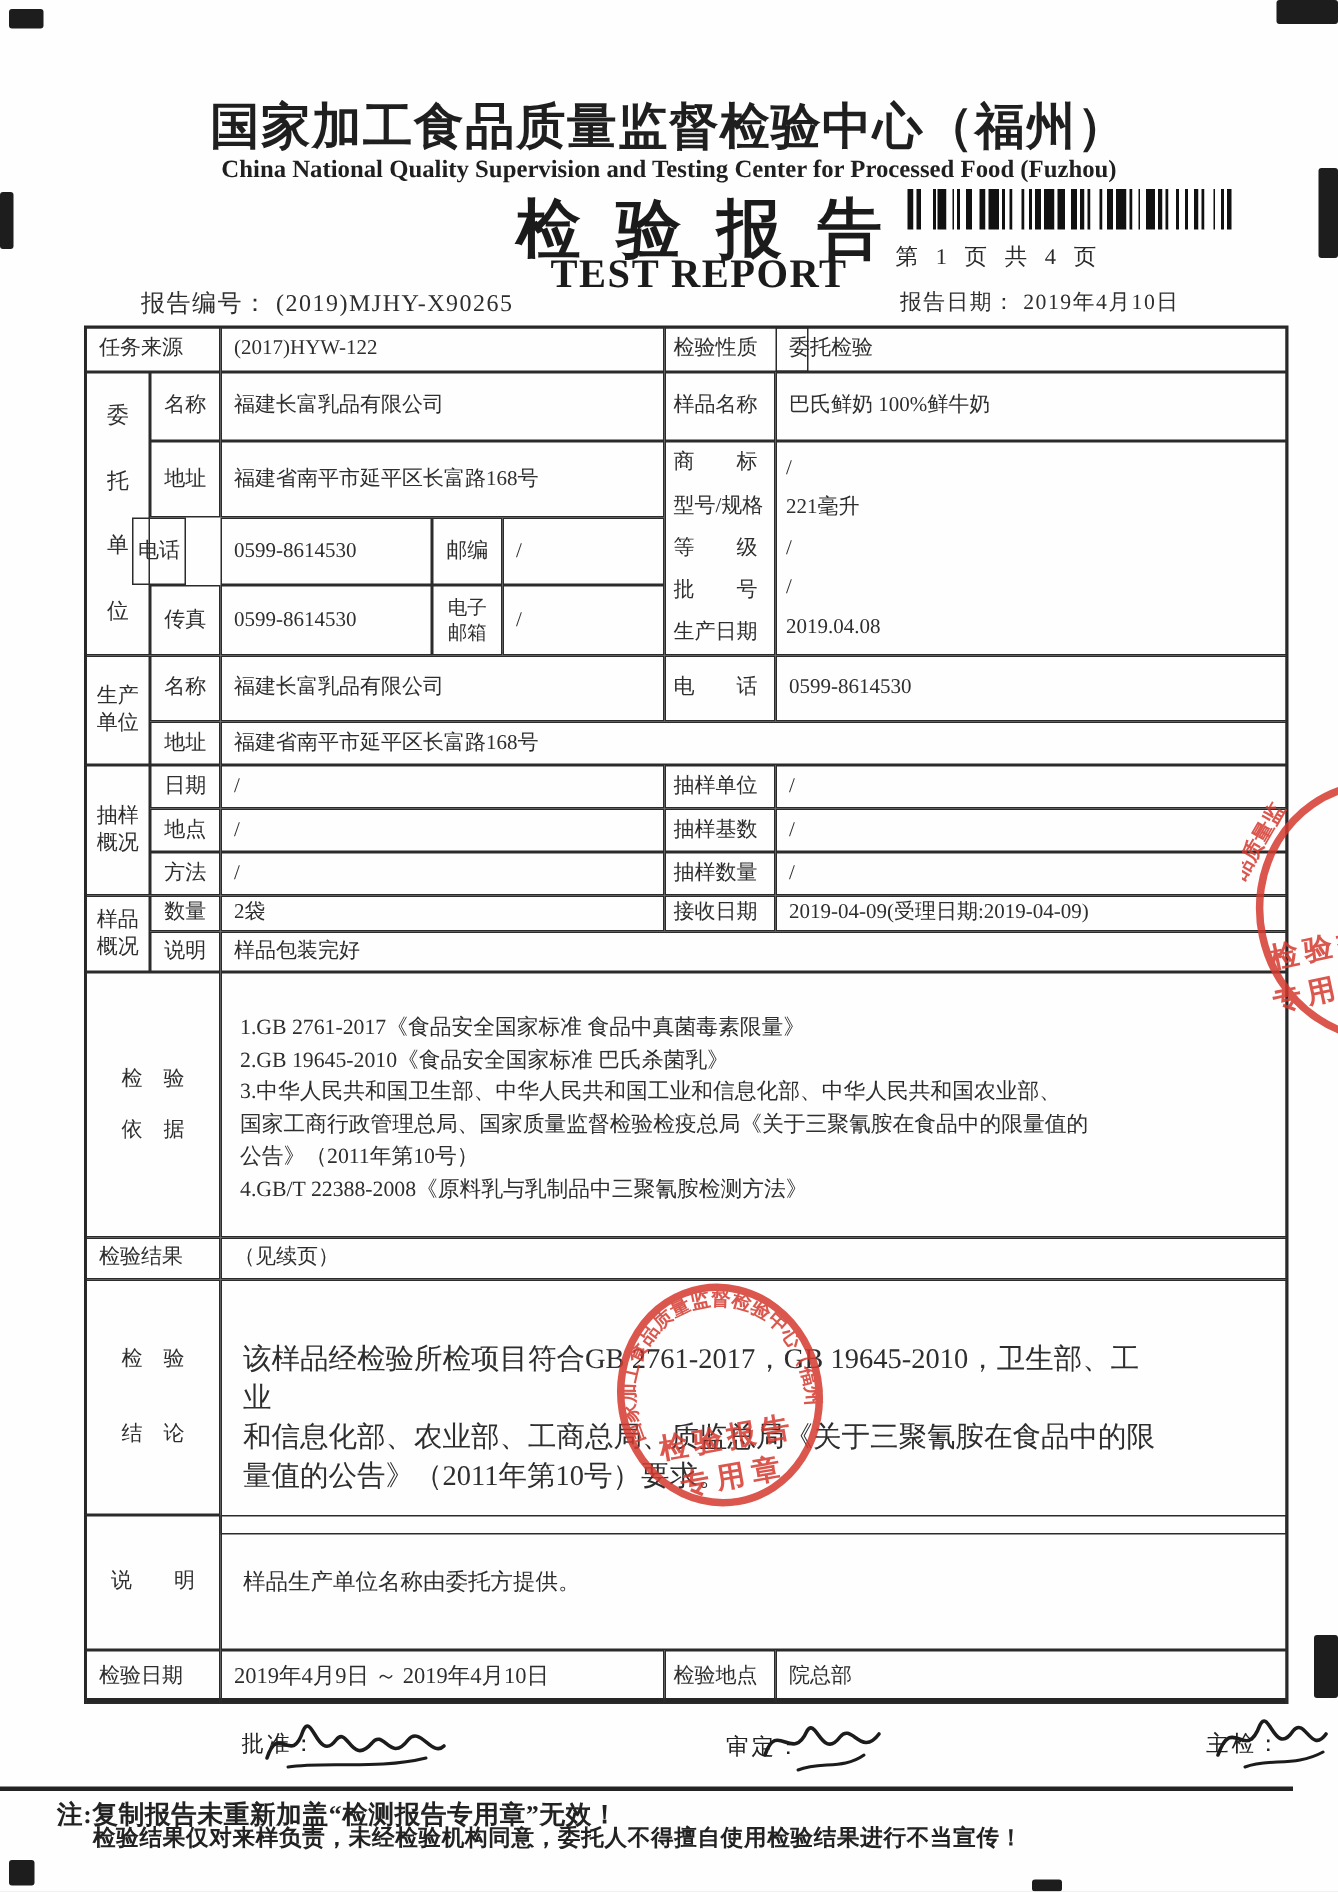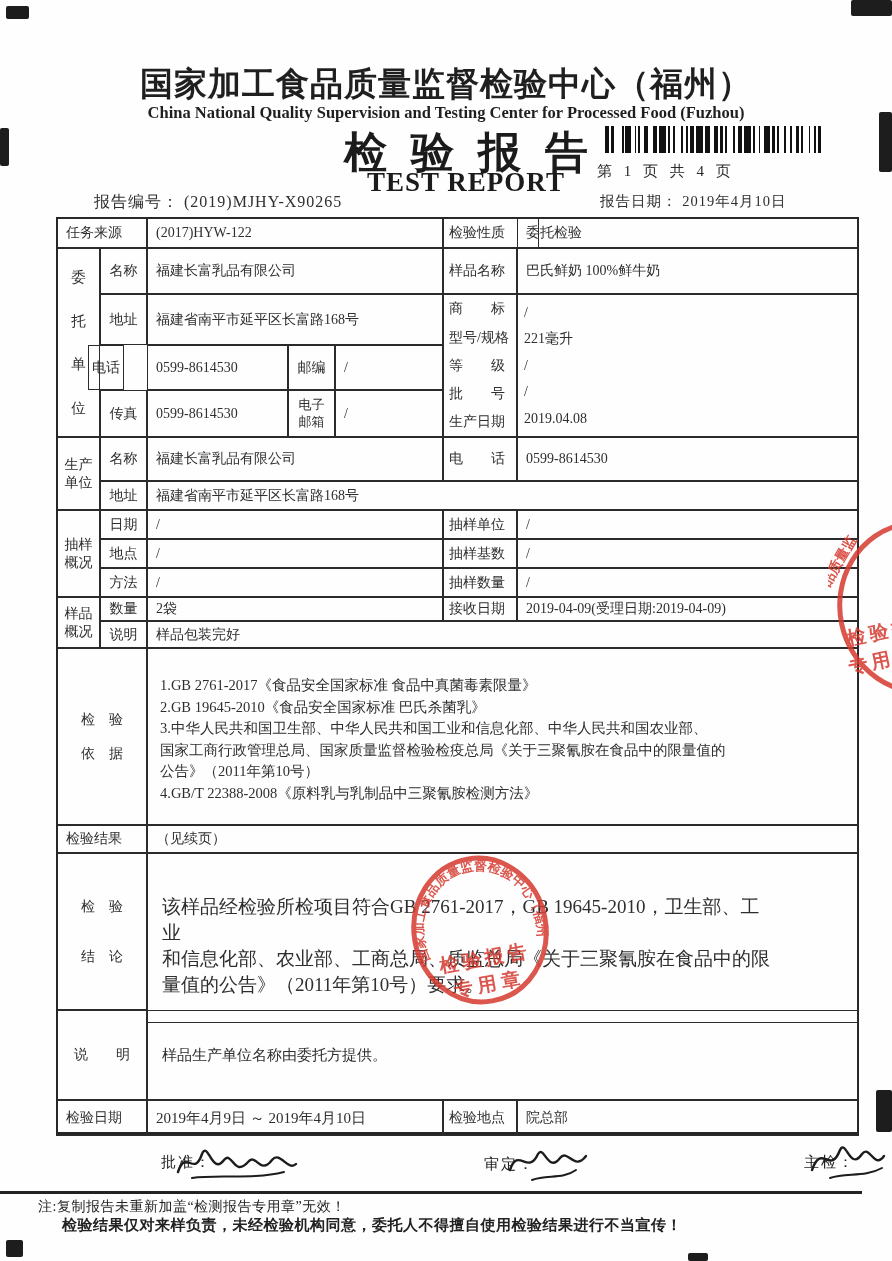--- a/index.html
+++ b/index.html
@@ -29,21 +29,21 @@
   .pre{white-space:pre-line;}
   .stack{flex-direction:column;justify-content:space-around;align-items:stretch;padding:4px 6px;}
   .stack > div{display:flex;align-items:center;}
   .topalign{align-items:flex-start;}
   .smallpad{padding:0 5px;}
   
   .stamp{opacity:.85;pointer-events:none;}
   
   .sig-label{font-size:15px;letter-spacing:2px;color:#222;margin-left:41px;}
   .rule{left:0;top:1191px;width:862px;height:3px;background:#232323;}
-  .note1{left:38px;top:1198px;font-size:14px;font-weight:400;color:#222;letter-spacing:.5px;}
+  .note1{left:38px;top:1198px;font-size:17px;font-weight:700;color:#222;letter-spacing:.5px;}
   .note2{left:62px;top:1216px;font-size:15px;font-weight:600;color:#222;letter-spacing:.5px;}
   
   .blob{position:absolute;background:#1d1d1d;border-radius:2px;}
 </style>
 </head>
 <body>
 
 <div class="page">
 
   <div class="abs org-cn">国家加工食品质量监督检验中心（福州）</div>

